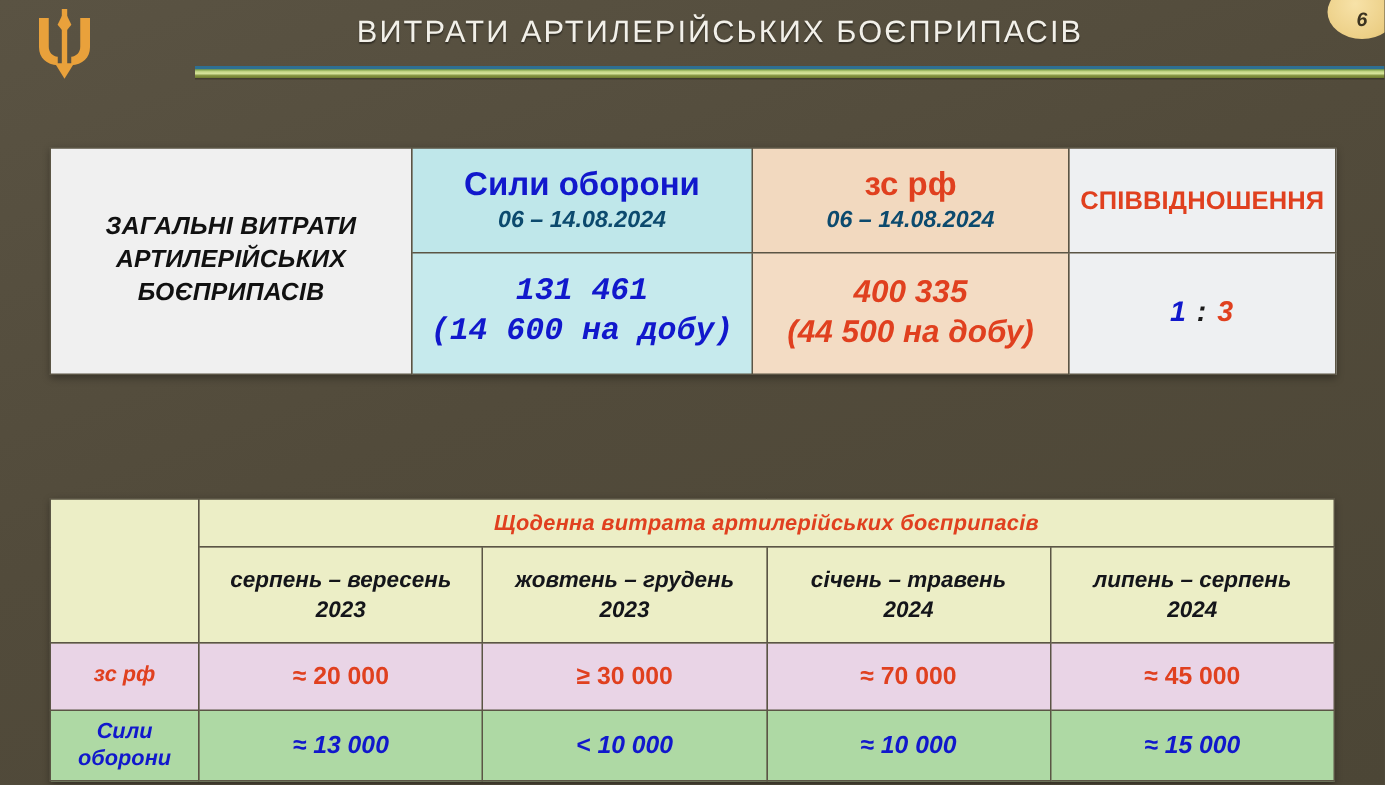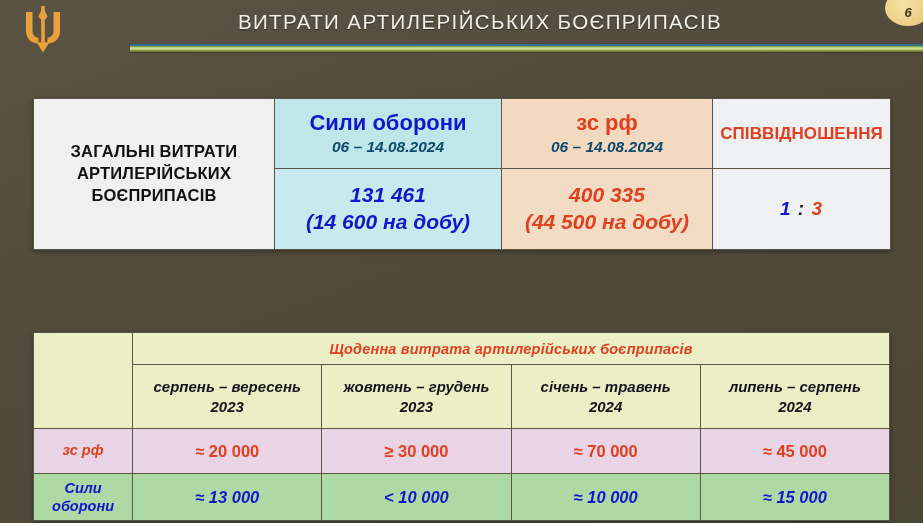--- a/index.html
+++ b/index.html
@@ -117,20 +117,21 @@
   #table-totals .c-ratio  { width: 178px; }
 
   .cell-maintitle {
     background: #f0f0f0;
     color: #111111;
     font-size: 16.5px;
     font-weight: bold;
     line-height: 1.32;
     letter-spacing: .2px;
     padding: 4px 8px;
+    font-style: italic;
   }
 
   .cell-head-ua {
     background: #bfe7ea;
     padding: 5px 4px 6px;
   }
   .cell-head-ru {
     background: #f2d9bf;
     padding: 5px 4px 6px;
   }
@@ -168,20 +169,21 @@
   }
 
   .cell-val-ua {
     background: #c6eaed;
     color: #1118cc;
     font-size: 21px;
     font-style: italic;
     font-weight: bold;
     line-height: 1.28;
     padding: 6px 4px 8px;
+    font-family: Liberation Mono, monospace;
   }
   .cell-val-ru {
     background: #f3dcc4;
     color: #e0401f;
     font-size: 21px;
     font-style: italic;
     font-weight: bold;
     line-height: 1.28;
     padding: 6px 4px 8px;
   }

